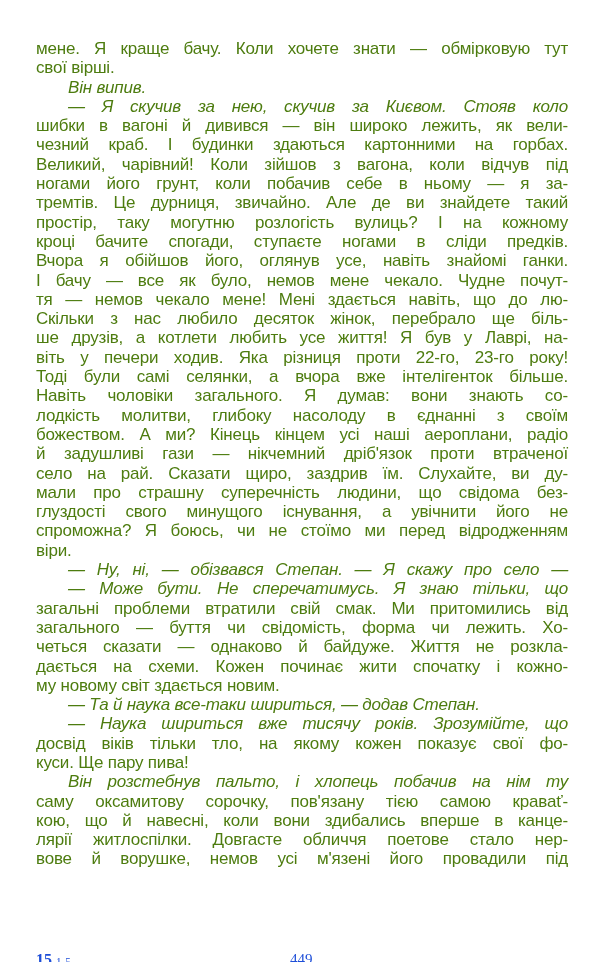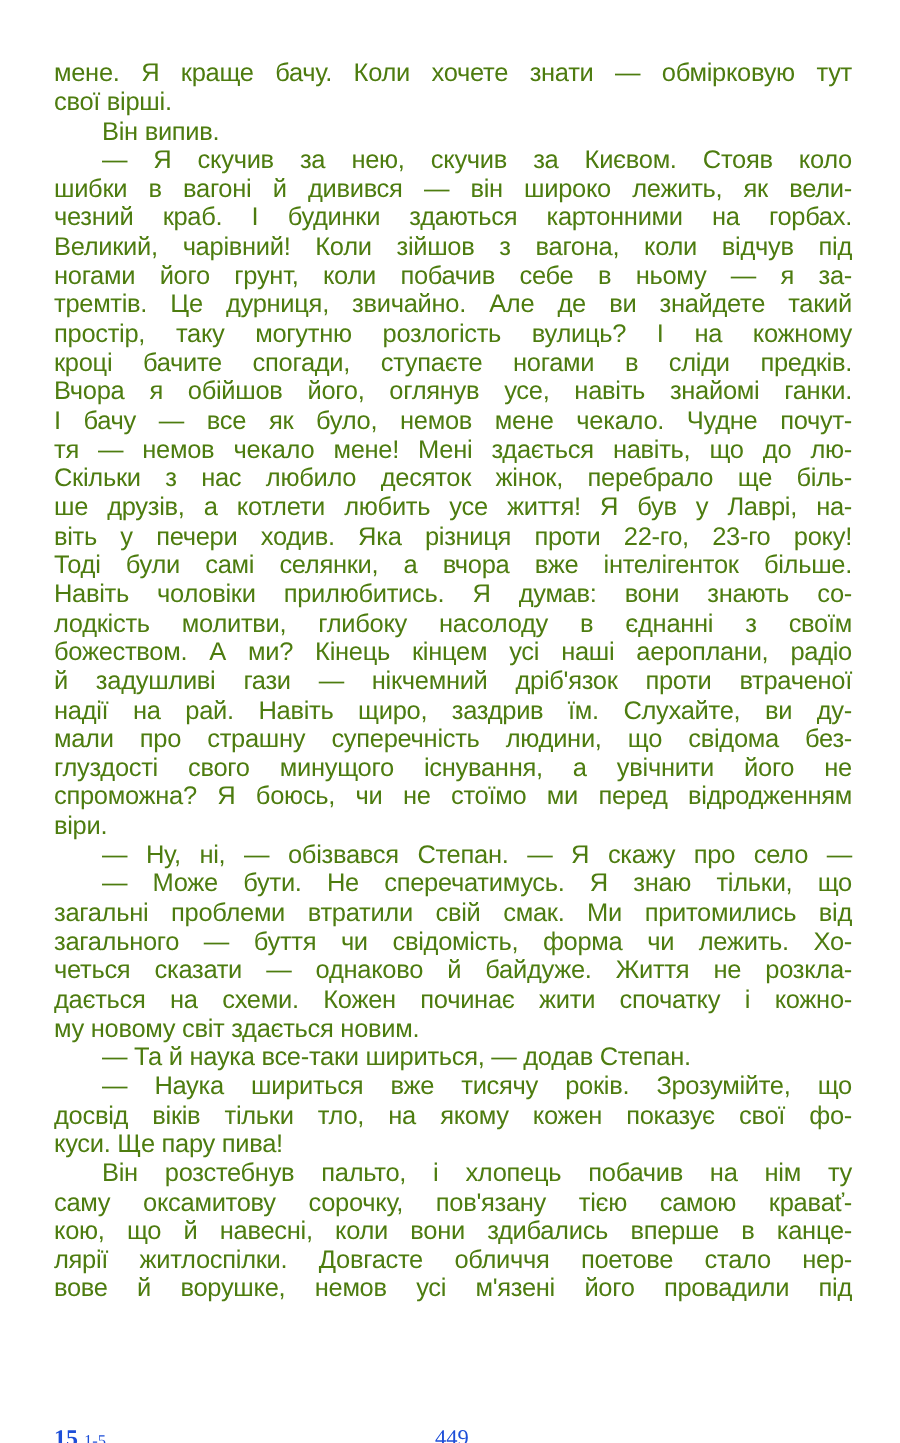--- a/index.html
+++ b/index.html
@@ -16,21 +16,21 @@
   }
   .line {
     display: block;
     white-space: nowrap;
     text-align: justify;
     text-align-last: justify;
     height: 19.3px;
     letter-spacing: -0.2px;
   }
   .line.last { text-align-last: left; }
-  .line.indent { padding-left: 32px; }
+  .line.indent { padding-left: 32px; font-style: italic; }
   .footer {
     position: absolute;
     top: 922px;
     left: 36px;
     width: 532px;
     height: 20px;
     font-family: "Liberation Serif", serif;
     color: #1d4ed8;
     margin-top: 29px;
   }
@@ -53,25 +53,25 @@
     <span class="line">тремтів. Це дурниця, звичайно. Але де ви знайдете такий</span>
     <span class="line">простір, таку могутню розлогість вулиць? І на кожному</span>
     <span class="line">кроці бачите спогади, ступаєте ногами в сліди предків.</span>
     <span class="line">Вчора я обійшов його, оглянув усе, навіть знайомі ганки.</span>
     <span class="line">І бачу — все як було, немов мене чекало. Чудне почут-</span>
     <span class="line">тя — немов чекало мене! Мені здається навіть, що до лю-</span>
     <span class="line">Скільки з нас любило десяток жінок, перебрало ще біль-</span>
     <span class="line">ше друзів, а котлети любить усе життя! Я був у Лаврі, на-</span>
     <span class="line">віть у печери ходив. Яка різниця проти 22-го, 23-го року!</span>
     <span class="line">Тоді були самі селянки, а вчора вже інтелігенток більше.</span>
-    <span class="line">Навіть чоловіки прилюбитись. Я думав: вони знають со-</span>
+    <span class="line">Навіть чоловіки загального. Я думав: вони знають со-</span>
     <span class="line">лодкість молитви, глибоку насолоду в єднанні з своїм</span>
     <span class="line">божеством. А ми? Кінець кінцем усі наші аероплани, радіо</span>
     <span class="line">й задушливі гази — нікчемний дріб'язок проти втраченої</span>
-    <span class="line">надії на рай. Навіть щиро, заздрив їм. Слухайте, ви ду-</span>
+    <span class="line">село на рай. Сказати щиро, заздрив їм. Слухайте, ви ду-</span>
     <span class="line">мали про страшну суперечність людини, що свідома без-</span>
     <span class="line">глуздості свого минущого існування, а увічнити його не</span>
     <span class="line">спроможна? Я боюсь, чи не стоїмо ми перед відродженням</span>
     <span class="line last">віри.</span>
     <span class="line indent">— Ну, ні, — обізвався Степан. — Я скажу про село —</span>
     <span class="line indent">— Може бути. Не сперечатимусь. Я знаю тільки, що</span>
     <span class="line">загальні проблеми втратили свій смак. Ми притомились від</span>
     <span class="line">загального — буття чи свідомість, форма чи лежить. Хо-</span>
     <span class="line">четься сказати — однаково й байдуже. Життя не розкла-</span>
     <span class="line">дається на схеми. Кожен починає жити спочатку і кожно-</span>

